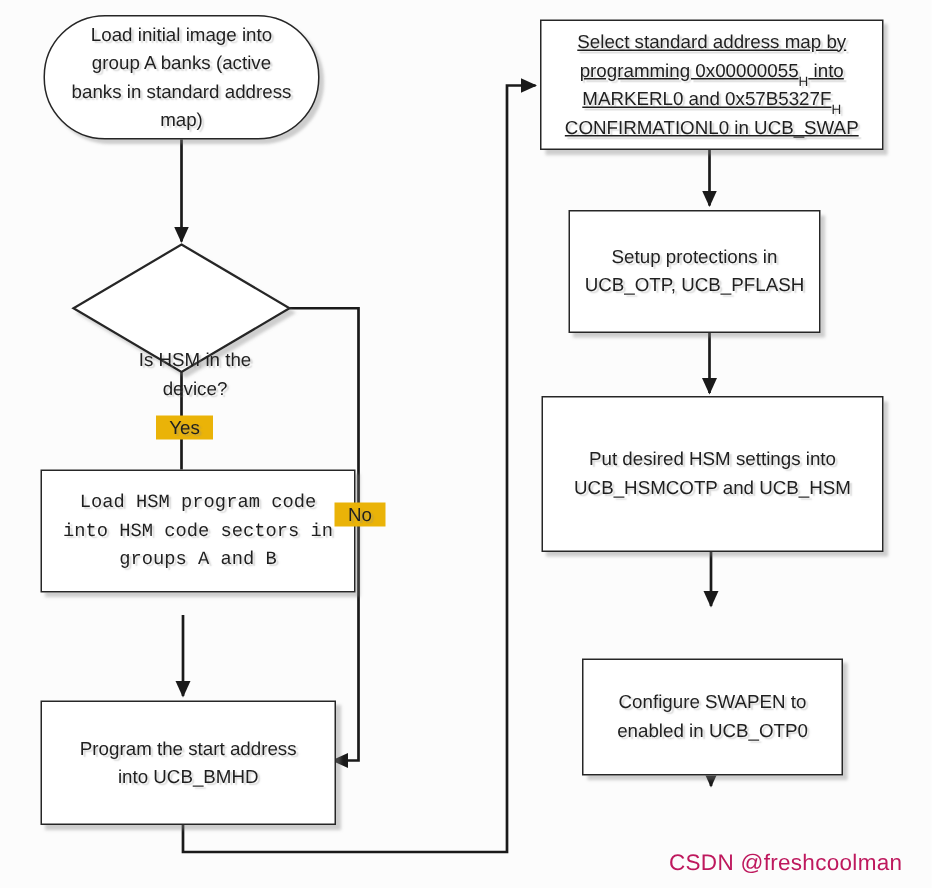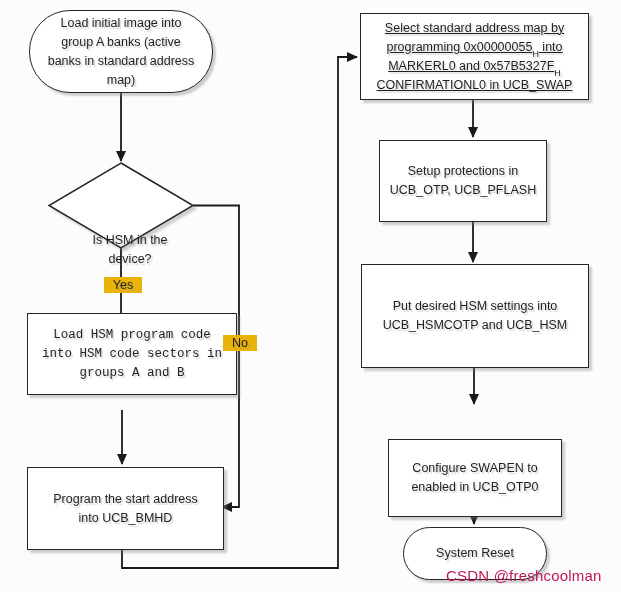--- a/index.html
+++ b/index.html
@@ -116,19 +116,16 @@
   <div class="node" style="left:361px;top:264px;width:228px;height:104px;">
     <span class="txt">Put desired HSM settings into
 UCB_HSMCOTP and UCB_HSM</span>
   </div>
 
   <div class="node" style="left:388px;top:407px;width:174px;height:78px;margin-top:32px;">
     <span class="txt">Configure SWAPEN to
 enabled in UCB_OTP0</span>
   </div>
 
-  <div class="node end-terminator" style="left:403px;top:527px;width:144px;height:53px;">
-    <span class="txt">System Reset</span>
-  </div>
 
   <div class="watermark" style="left:446px;top:567px;">CSDN @freshcoolman</div>
 
 </div>
 
 </body></html>

